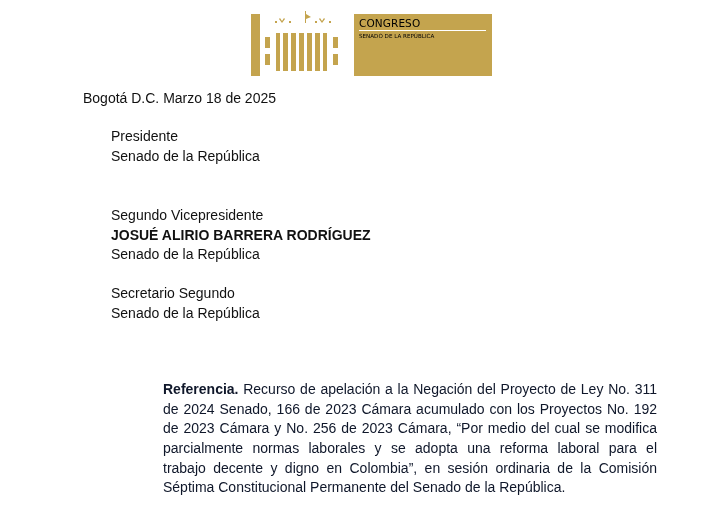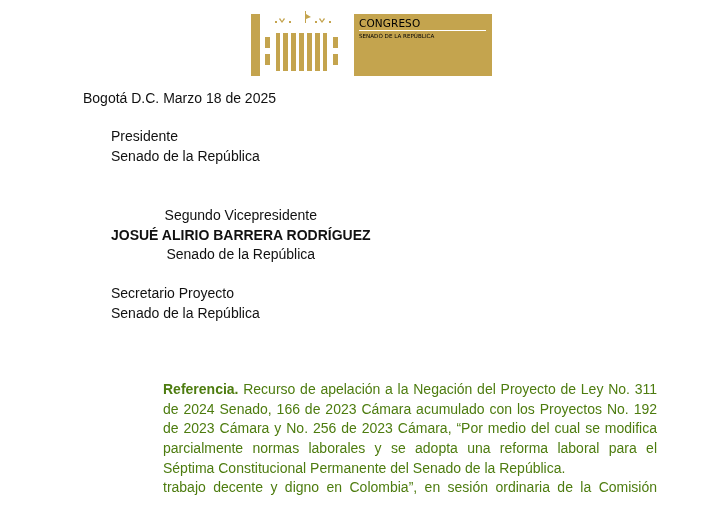--- a/index.html
+++ b/index.html
@@ -70,32 +70,32 @@
       line-height: 19.5px;
       white-space: nowrap;
     }
     .bold { font-weight: bold; }
 
     .date { left: 83px; top: 89px; }
 
     .recipient { left: 83px; margin-left: 28px; }
     .recipient div { height: 19.5px; }
     .r1 { top: 127px; }
-    .r2 { top: 206px; text-align: center; }
+    .r2 { top: 206px; }
     .r3 { top: 284px; }
 
     .reference {
       position: absolute;
       left: 163px;
       top: 380px;
       width: 494px;
       font-size: 14px;
       line-height: 19.7px;
       text-align: justify;
-      color: #4d7c0f;
+      color: #0f172a;
     }
     .ref-line {
       display: block;
       text-align: justify;
       text-align-last: justify;
       white-space: nowrap;
       height: 19.7px;
     }
     .ref-line.last {
       text-align-last: left;
@@ -158,26 +158,26 @@
     <div>Senado de la República</div>
   </div>
 
   <div class="text recipient r2">
     <div>Segundo Vicepresidente</div>
     <div class="bold">JOSUÉ ALIRIO BARRERA RODRÍGUEZ</div>
     <div>Senado de la República</div>
   </div>
 
   <div class="text recipient r3">
-    <div>Secretario Proyecto</div>
+    <div>Secretario Segundo</div>
     <div>Senado de la República</div>
   </div>
 
   <div class="reference">
     <span class="ref-line"><span class="inner"><span class="bold">Referencia.</span><span> Recurso de apelación a la Negación del Proyecto de Ley No. 311</span></span></span>
     <span class="ref-line"><span class="inner">de 2024 Senado, 166 de 2023 Cámara acumulado con los Proyectos No. 192</span></span>
     <span class="ref-line"><span class="inner">de 2023 Cámara y No. 256 de 2023 Cámara, “Por medio del cual se modifica</span></span>
     <span class="ref-line"><span class="inner">parcialmente normas laborales y se adopta una reforma laboral para el</span></span>
+    <span class="ref-line"><span class="inner">trabajo decente y digno en Colombia”, en sesión ordinaria de la Comisión</span></span>
     <span class="ref-line last"><span class="inner">Séptima Constitucional Permanente del Senado de la República.</span></span>
-    <span class="ref-line"><span class="inner">trabajo decente y digno en Colombia”, en sesión ordinaria de la Comisión</span></span>
   </div>
 
 </div>
 
 </body></html>

